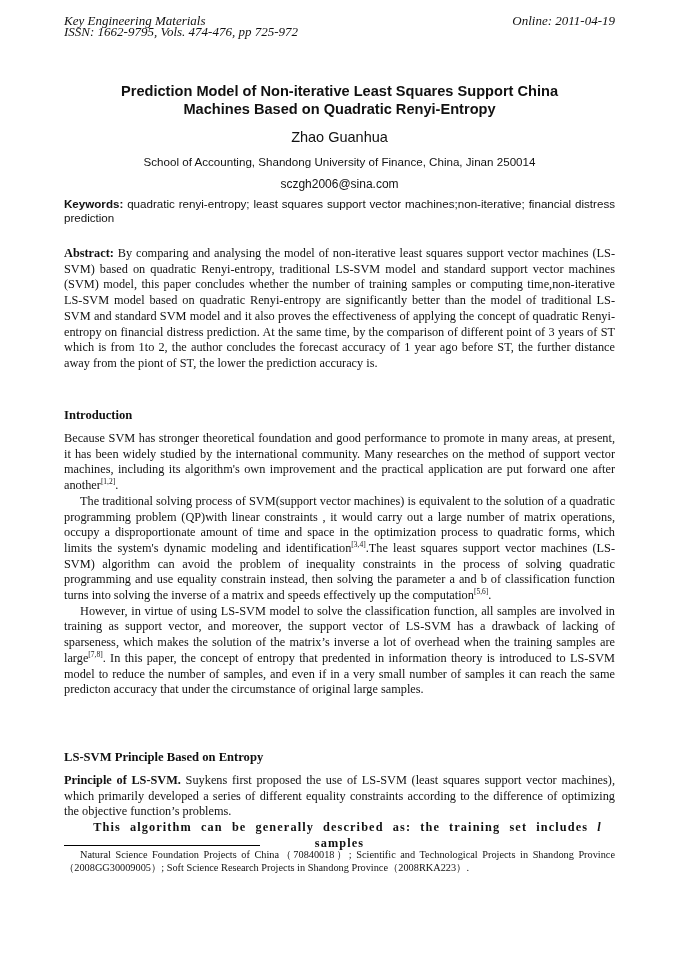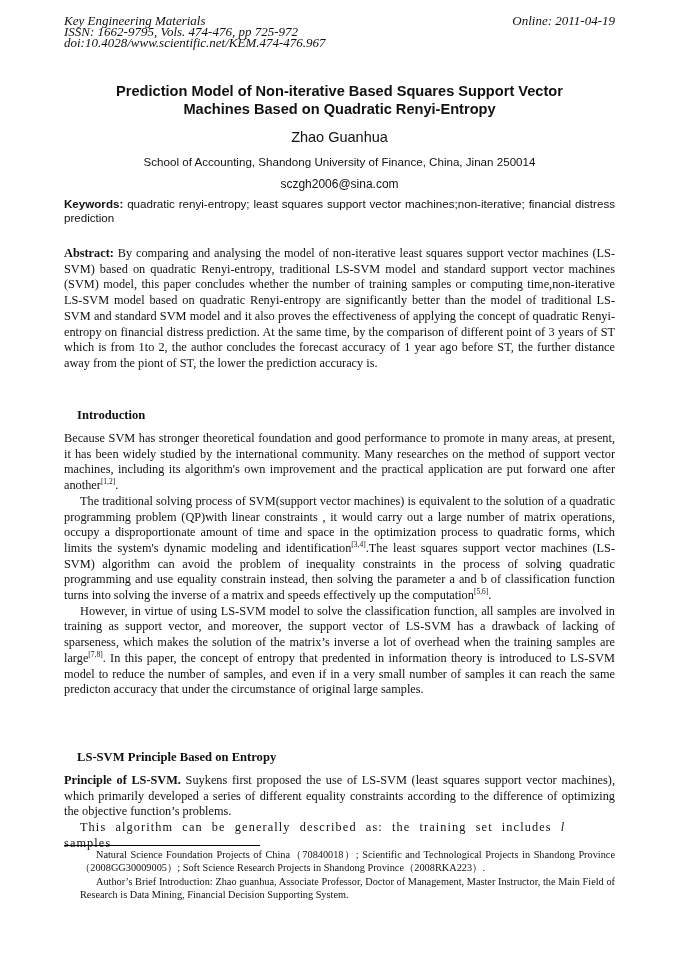--- a/index.html
+++ b/index.html
@@ -8,39 +8,38 @@
   .header .online { position: absolute; right: 0; top: 0; }
   .title { position: absolute; left: 64px; top: 83px; width: 551px; text-align: center; font-family: "Liberation Sans", sans-serif; font-weight: bold; font-size: 14.6px; line-height: 17.5px; }
   .author { position: absolute; left: 64px; top: 129px; width: 551px; text-align: center; font-family: "Liberation Sans", sans-serif; font-size: 14.5px; }
   .affil { position: absolute; left: 64px; top: 155px; width: 551px; text-align: center; font-family: "Liberation Sans", sans-serif; font-size: 11.6px; }
   .email { position: absolute; left: 64px; top: 177px; width: 551px; text-align: center; font-family: "Liberation Sans", sans-serif; font-size: 12px; }
   .keywords { position: absolute; left: 64px; top: 197px; width: 551px; font-family: "Liberation Sans", sans-serif; font-size: 11.6px; line-height: 14px; text-align: justify; }
   .keywords b { font-weight: bold; }
   .block { position: absolute; left: 64px; width: 551px; font-family: "Liberation Serif", serif; font-size: 12.3px; line-height: 15.7px; text-align: justify; }
   .block p { margin: 0; }
   .indent { text-indent: 16px; }
-  .heading { position: absolute; left: 64px; font-family: "Liberation Serif", serif; font-weight: bold; font-size: 12.6px; margin-left: 13px; }
+  .heading { position: absolute; left: 64px; font-family: "Liberation Serif", serif; font-weight: bold; font-size: 12.6px; }
   sup { font-size: 7.5px; vertical-align: 5px; line-height: 0; }
   .wide { letter-spacing: 1.1px; word-spacing: 5px; }
   .footrule { position: absolute; left: 64px; top: 845px; width: 196px; height: 0; border-top: 1px solid #000; }
   .footnotes { position: absolute; left: 64px; top: 848px; width: 551px; font-family: "Liberation Serif", serif; font-size: 10.3px; line-height: 13px; text-align: justify; }
-  .footnotes p { margin: 0 0 1px 16px; text-indent: 16px; }
+  .footnotes p { margin: 0 0 1px 0; text-indent: 16px; }
 </style>
 </head>
 <body>
 
 <div class="header">
   <div>Key Engineering Materials</div>
   <div>ISSN: 1662-9795, Vols. 474-476, pp 725-972</div>
-  <div>doi:10.4028/www.scientific.net/KEM.474-476.967</div>
   <div class="online">Online: 2011-04-19</div>
 </div>
 
 <div class="title">
-  <div>Prediction Model of Non-iterative Based Squares Support Vector</div>
+  <div>Prediction Model of Non-iterative Least Squares Support China</div>
   <div>Machines Based on Quadratic Renyi-Entropy</div>
 </div>
 
 <div class="author">Zhao Guanhua</div>
 <div class="affil">School of Accounting, Shandong University of Finance, China, Jinan 250014</div>
 <div class="email">sczgh2006@sina.com</div>
 
 <div class="keywords"><b>Keywords:</b><span> quadratic renyi-entropy; least squares support vector machines;non-iterative; financial distress prediction</span></div>
 
 <div class="block" style="top:246px;">
@@ -52,20 +51,19 @@
 <div class="block" style="top:431px;">
   <p><span>Because SVM has stronger theoretical foundation and good performance to promote in many areas, at present, it has been widely studied by the international community. Many researches on the method of support vector machines, including its algorithm's own improvement and the practical application are put forward one after another</span><sup>[1,2]</sup><span>.</span></p>
   <p class="indent"><span>The traditional solving process of SVM(support vector machines) is equivalent to the solution of a quadratic programming problem (QP)with linear constraints , it would carry out a large number of matrix operations, occupy a disproportionate amount of time and space in the optimization process to quadratic forms, which limits the system's dynamic modeling and identification</span><sup>[3,4]</sup><span>.The least squares support vector machines (LS-SVM) algorithm can avoid the problem of inequality constraints in the process of solving quadratic programming and use equality constrain instead, then solving the parameter a and b of classification function turns into solving the inverse of a matrix and speeds effectively up the computation</span><sup>[5,6]</sup><span>.</span></p>
   <p class="indent"><span>However, in virtue of using LS-SVM model to solve the classification function, all samples are involved in training as support vector, and moreover, the support vector of LS-SVM has a drawback of lacking of sparseness, which makes the solution of the matrix’s inverse a lot of overhead when the training samples are large</span><sup>[7,8]</sup><span>. In this paper, the concept of entropy that predented in information theory is introduced to LS-SVM model to reduce the number of samples, and even if in a very small number of samples it can reach the same predicton accuracy that under the circumstance of original large samples.</span></p>
 </div>
 
 <div class="heading" style="top:750px;">LS-SVM Principle Based on Entropy</div>
 
 <div class="block" style="top:773px;">
   <p><b>Principle of LS-SVM.</b><span> Suykens first proposed the use of LS-SVM (least squares support vector machines), which primarily developed a series of different equality constraints according to the difference of optimizing the objective function’s    problems.</span></p>
-  <p class="indent wide" style="text-align:left;"><span>This algorithm can be generally described as: the training set includes </span><i>l</i><span> samples</span></p>
+  <p class="indent wide" style="text-align:center;font-weight:bold;"><span>This algorithm can be generally described as: the training set includes </span><i>l</i><span> samples</span></p>
 </div>
 
 <div class="footrule"></div>
 <div class="footnotes">
   <p>Natural Science Foundation Projects of China（70840018）; Scientific and Technological Projects in Shandong Province（2008GG30009005）; Soft Science Research Projects in Shandong Province（2008RKA223）.</p>
-  <p>Author’s Brief Introduction: Zhao guanhua, Associate Professor, Doctor of Management, Master Instructor, the Main Field of Research is Data Mining, Financial Decision Supporting System.</p>
 </div>
 
 </body></html>

